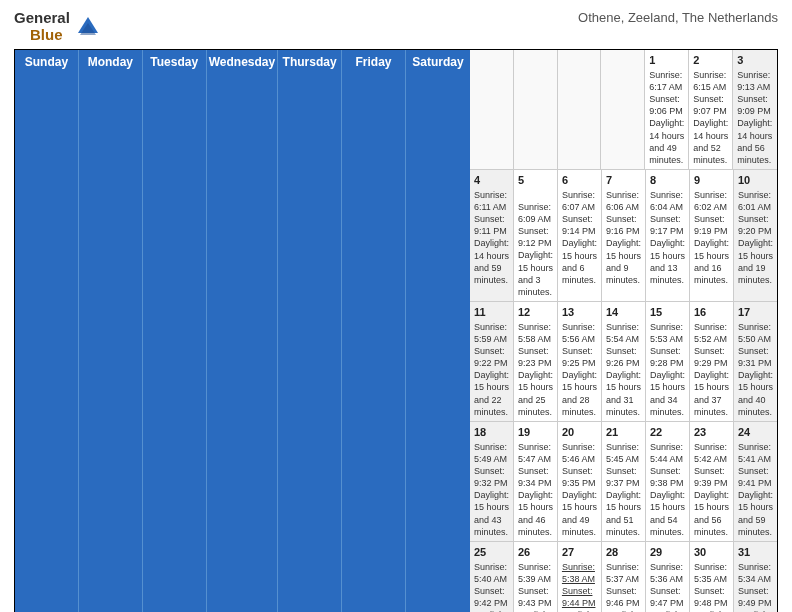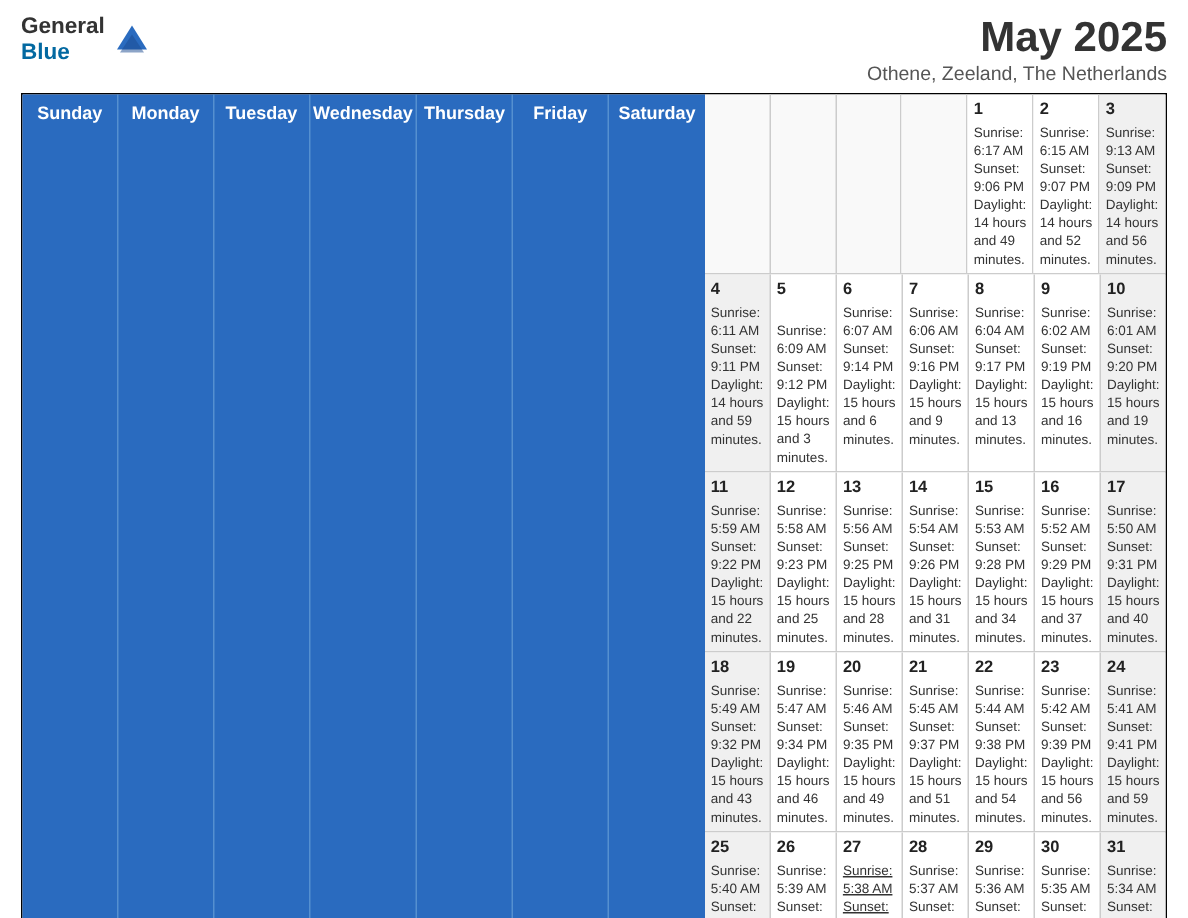--- a/index.html
+++ b/index.html
@@ -34,21 +34,22 @@
       line-height: 1.1;
     }
     .logo-general {
       font-size: 15px;
       font-weight: bold;
       color: #333;
     }
     .logo-blue {
       font-size: 15px;
       font-weight: bold;
-      color: #0369a1;
+      color: #a16207;
+      margin-left: 16px;
     }
     .logo-icon {
       width: 28px;
       height: 28px;
       margin-left: 2px;
     }
     .title-block {
       text-align: right;
     }
     .title-month {
@@ -133,21 +134,20 @@
       <div class="logo-text">
         <span class="logo-general">General</span>
         <span class="logo-blue">Blue</span>
       </div>
       <svg class="logo-icon" viewBox="0 0 28 28">
         <polygon points="14,4 24,20 4,20" fill="#2a6bbf"></polygon>
         <polygon points="14,10 22,22 6,22" fill="#1a4a8f" opacity="0.5"></polygon>
       </svg>
     </div>
     <div class="title-block">
-      <div class="title-month">May 2025</div>
       <div class="title-location">Othene, Zeeland, The Netherlands</div>
     </div>
   </div>
 
   <div class="calendar">
     <div class="cal-header">
       <div class="cal-header-cell">Sunday</div>
       <div class="cal-header-cell">Monday</div>
       <div class="cal-header-cell">Tuesday</div>
       <div class="cal-header-cell">Wednesday</div>

